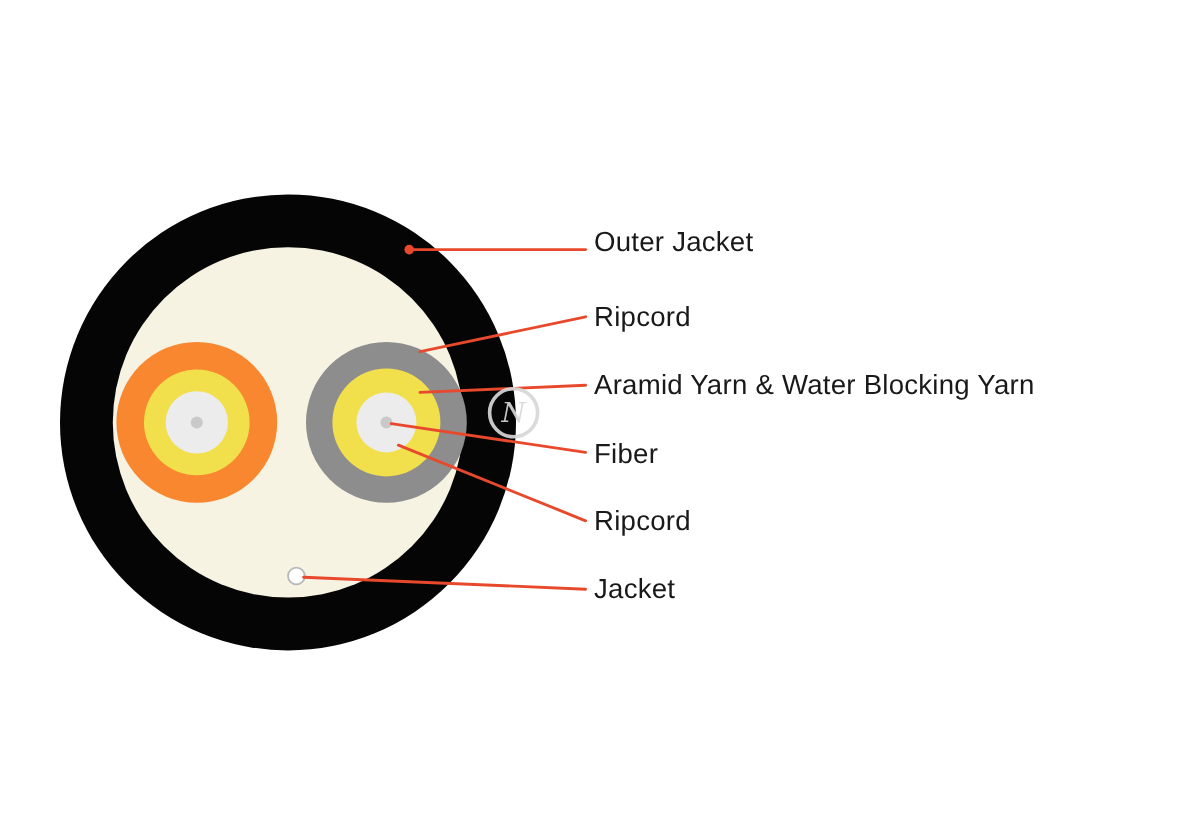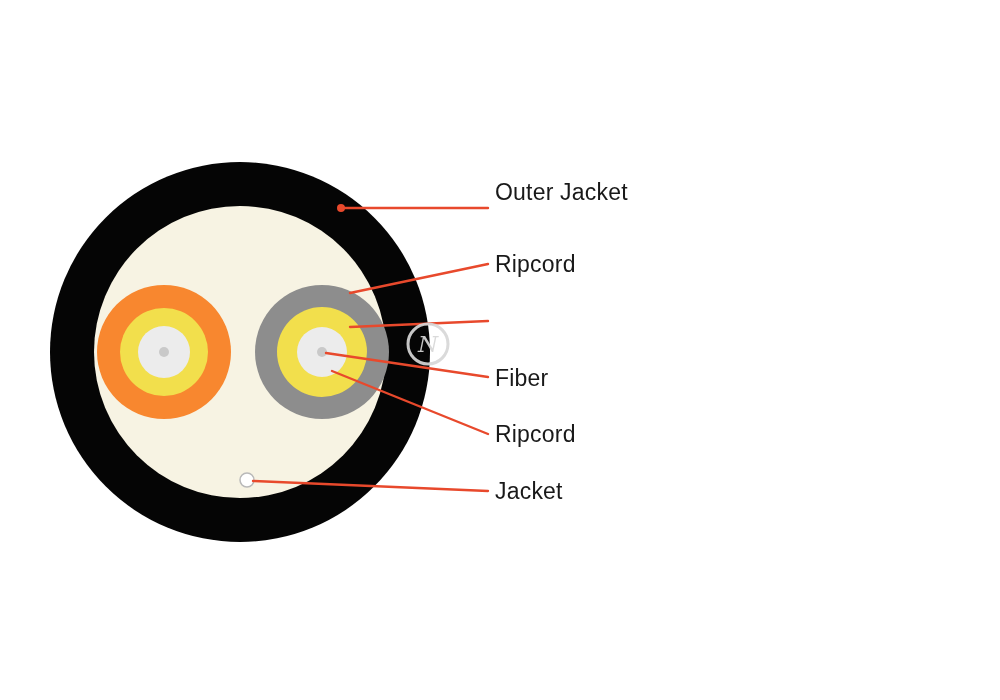--- a/index.html
+++ b/index.html
@@ -84,19 +84,20 @@
     <line class="leader" x1="253" y1="481" x2="488" y2="491"></line>
   </svg>
 
   <div class="watermark">
     <svg width="48" height="48" viewBox="0 0 48 48">
       <circle cx="24" cy="24" r="20" fill="none" stroke="currentColor" stroke-width="3"></circle>
       <text x="24" y="32" text-anchor="middle" font-size="23" font-style="italic" font-family="DejaVu Serif, serif" fill="currentColor">N</text>
     </svg>
   </div>
 
-  <div class="label" style="top:192px">Outer Jacket</div>
+  <div class="label" style="top:202px">Outer Jacket</div>
   <div class="label" style="top:264px">Ripcord</div>
+  <div class="label" style="top:321px">Aramid Yarn &amp; Water Blocking Yarn</div>
   <div class="label" style="top:378px">Fiber</div>
   <div class="label" style="top:434px">Ripcord</div>
   <div class="label" style="top:491px">Jacket</div>
 
 </div>
 
 </body></html>

